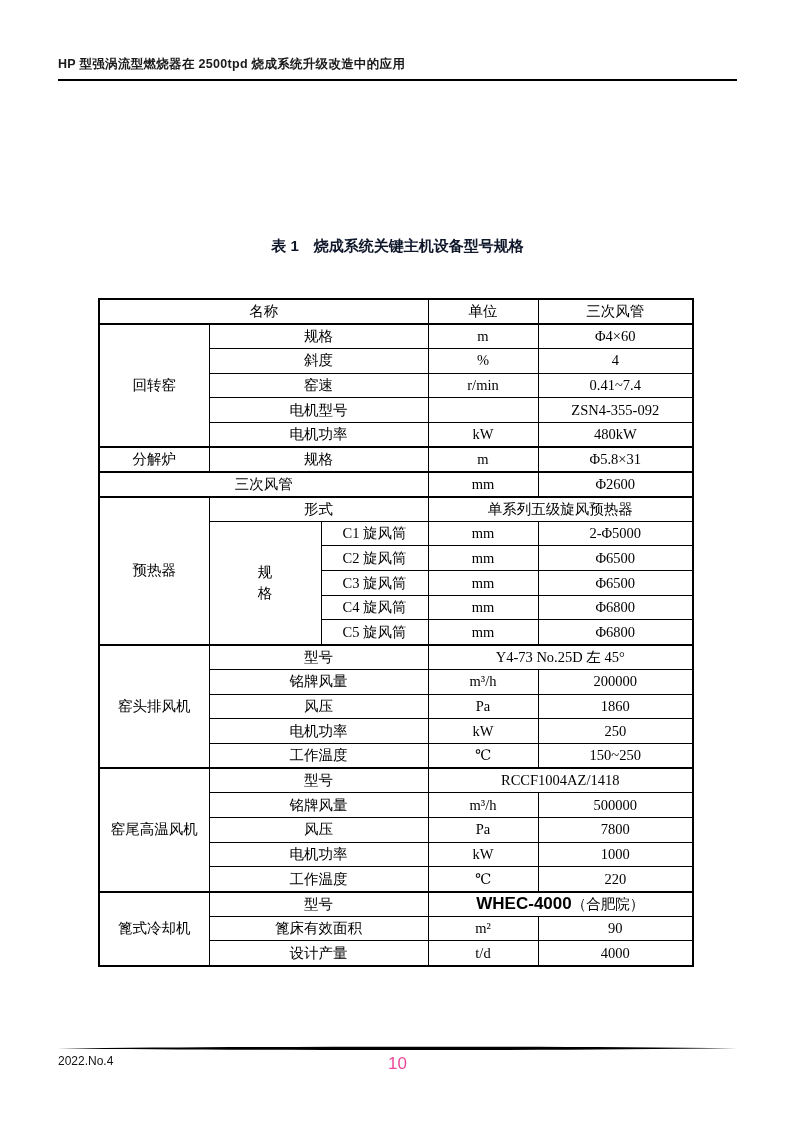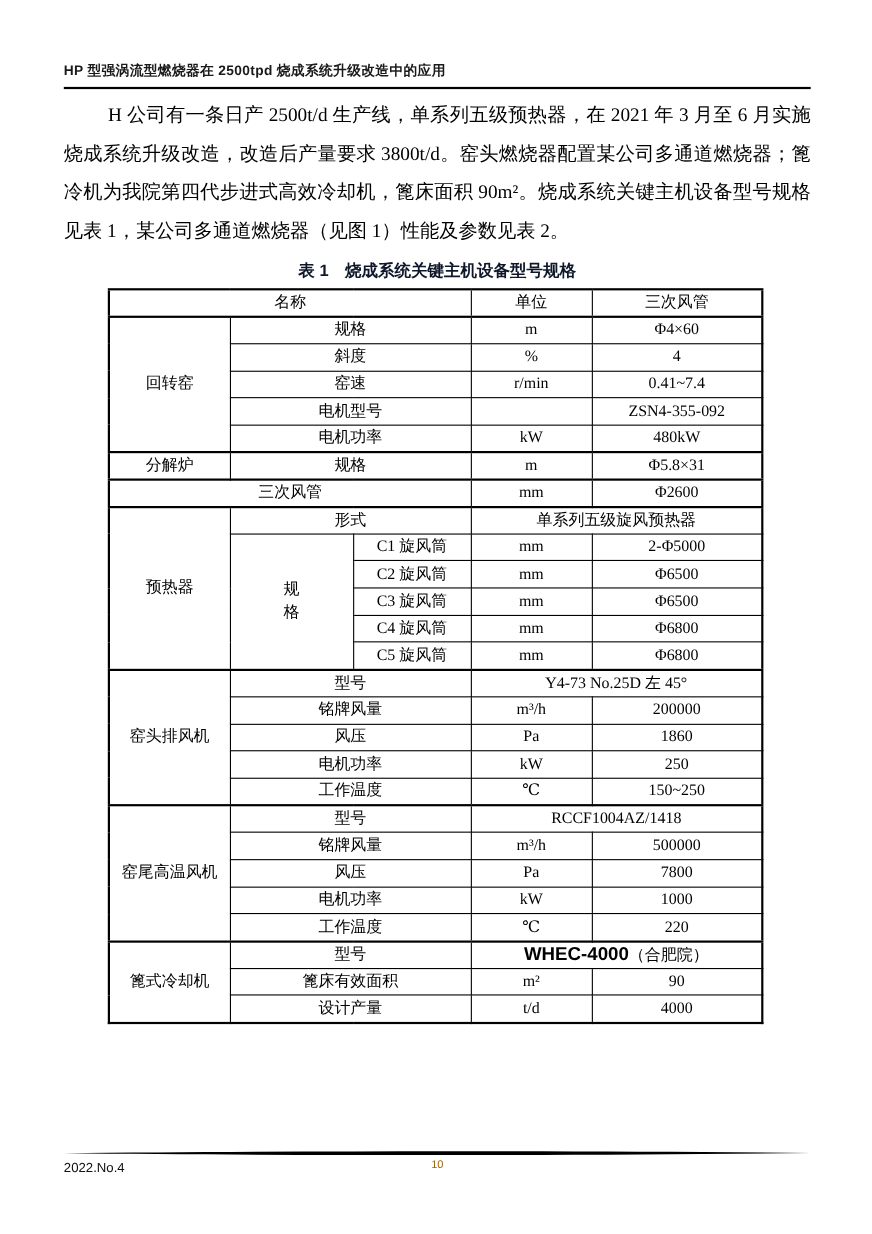--- a/index.html
+++ b/index.html
@@ -26,51 +26,51 @@
   }
   .table-caption {
     position:absolute; top:237px; left:58px; width:679px;
     text-align:center; font-family:"Liberation Sans","DejaVu Sans",sans-serif;
     font-size:15px; font-weight:700; color:#0f172a;
   }
   .table-wrap { position:absolute; top:262px; left:98px; }
   table.spec {
     border-collapse:collapse; table-layout:fixed; width:594px;
     border:2px solid #000;
+    margin-top:36px;
   }
   table.spec td {
     border:1px solid #000; text-align:center; vertical-align:middle;
     padding:0 2px; font-size:14.5px; height:24.7px; line-height:1.15;
     color:#000; overflow:hidden; white-space:nowrap;
   }
   table.spec tr.sec td { border-top-width:2px; }
   table.spec td.vert div { line-height:1.45; }
   table.spec td .whec {
     font-family:"Liberation Sans","DejaVu Sans",sans-serif; font-weight:700;
     font-size:17px;
   }
   .footer-line { position:absolute; top:1045px; left:58px; width:679px; height:7px; }
   .footer-pageno {
     position:absolute; top:1054px; left:58px; width:679px; text-align:center;
-    font-family:"Liberation Sans","DejaVu Sans",sans-serif; font-size:10px; color:#a16207;
+    font-family:"Liberation Sans","DejaVu Sans",sans-serif; font-size:17px; color:#ec4899;
   }
   .footer-issue {
     position:absolute; top:1054px; left:58px; width:679px; text-align:left;
     font-family:"Liberation Sans","DejaVu Sans",sans-serif; font-size:12px; color:#111;
   }
 </style>
 </head>
 <body>
 
 <div class="page">
 
   <div class="header-title">HP 型强涡流型燃烧器在 2500tpd 烧成系统升级改造中的应用</div>
   <div class="header-rule"></div>
 
-  <div class="body-paragraph">H 公司有一条日产 2500t/d 生产线，单系列五级预热器，在 2021 年 3 月至 6 月实施烧成系统升级改造，改造后产量要求 3800t/d。窑头燃烧器配置某公司多通道燃烧器；篦冷机为我院第四代步进式高效冷却机，篦床面积 90m²。烧成系统关键主机设备型号规格见表 1，某公司多通道燃烧器（见图 1）性能及参数见表 2。</div>
 
   <div class="table-caption">表 1　烧成系统关键主机设备型号规格</div>
 
   <div class="table-wrap">
     <table class="spec">
       <colgroup>
         <col style="width:110px">
         <col style="width:112px">
         <col style="width:107px">
         <col style="width:110px">

